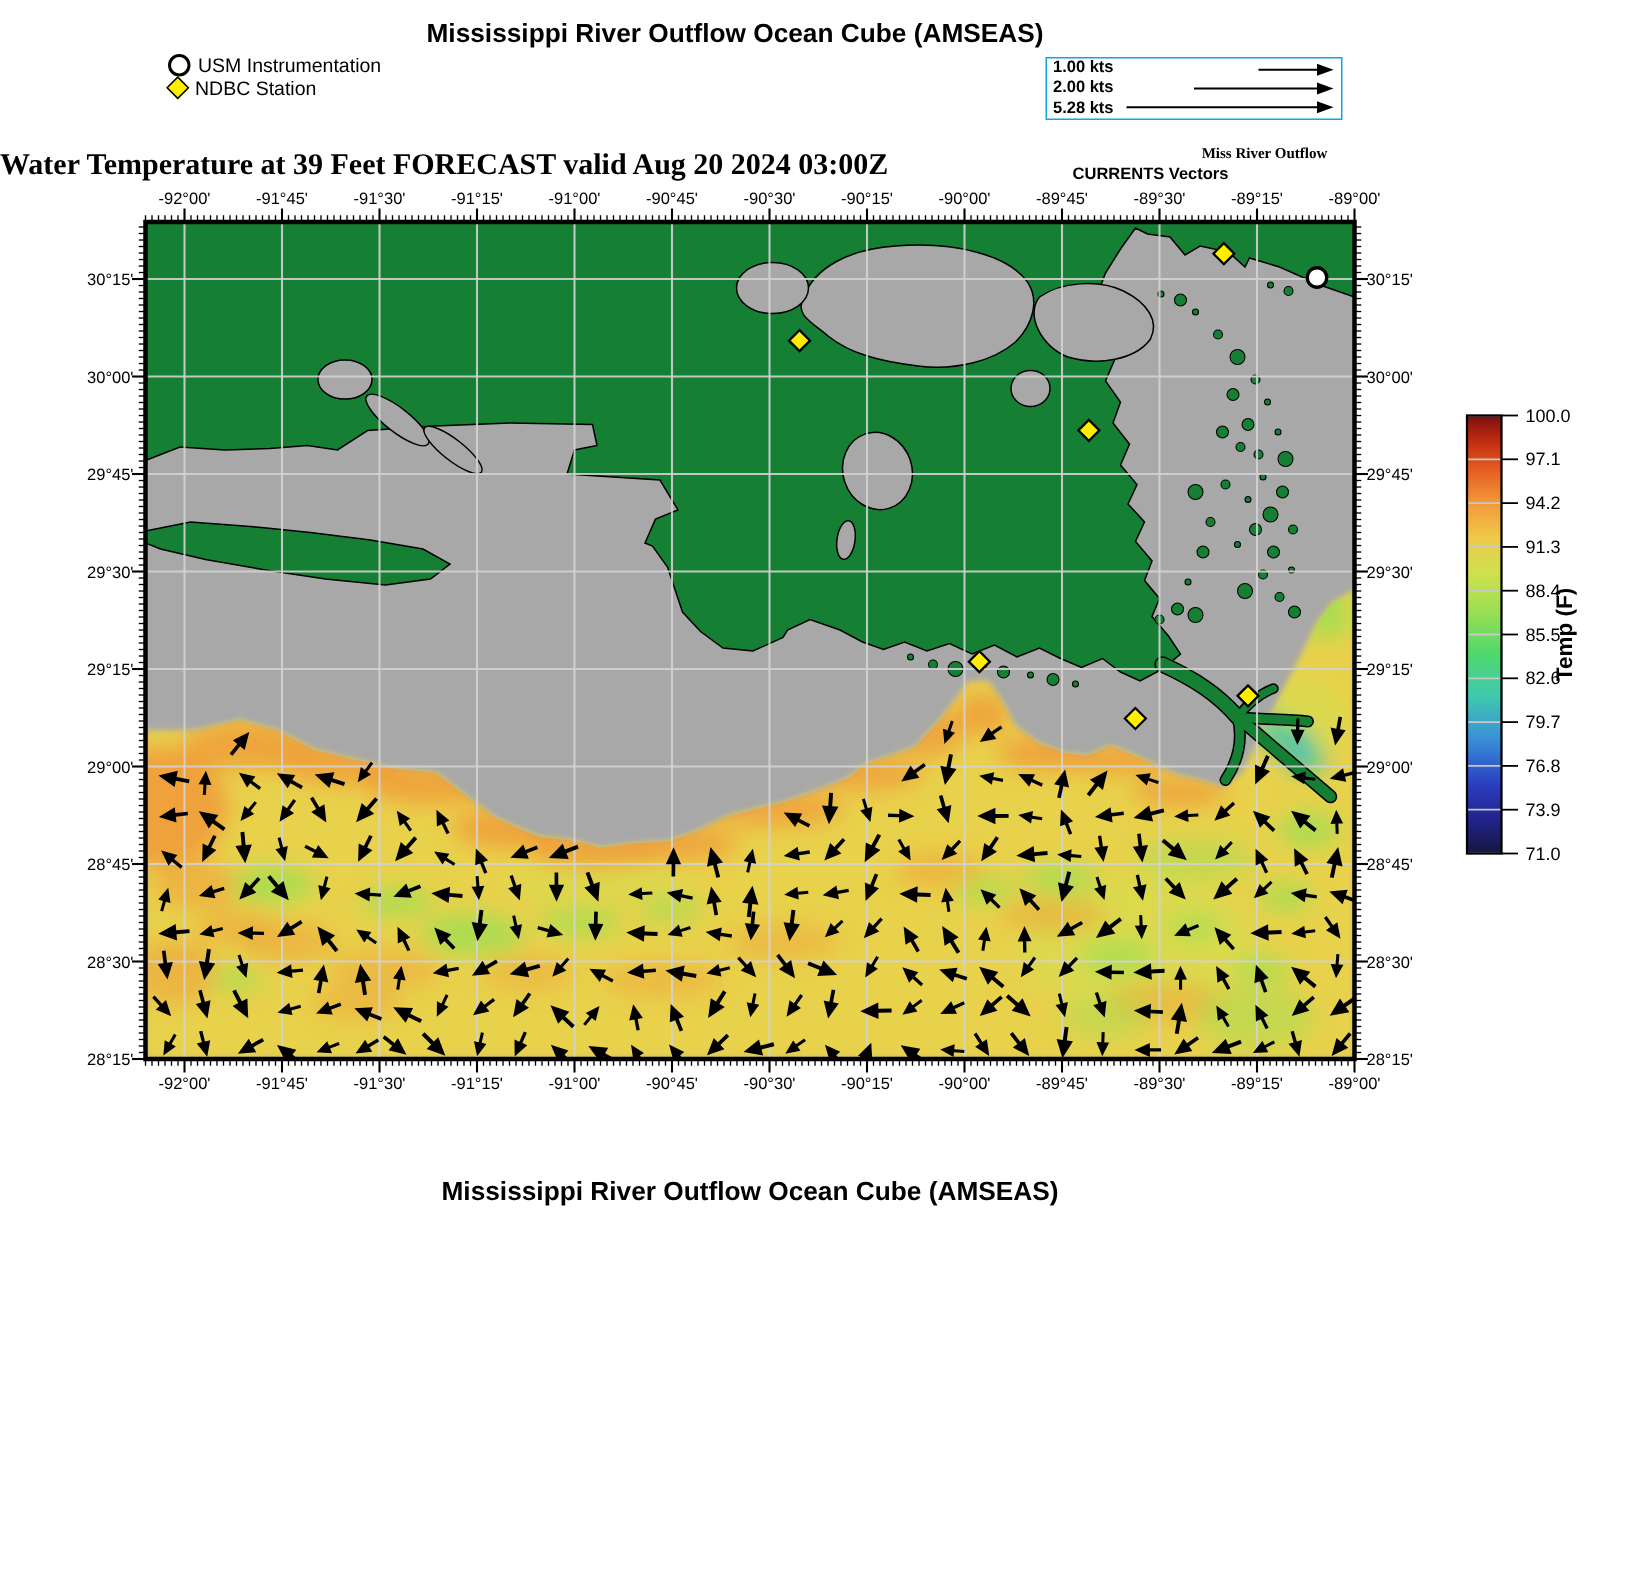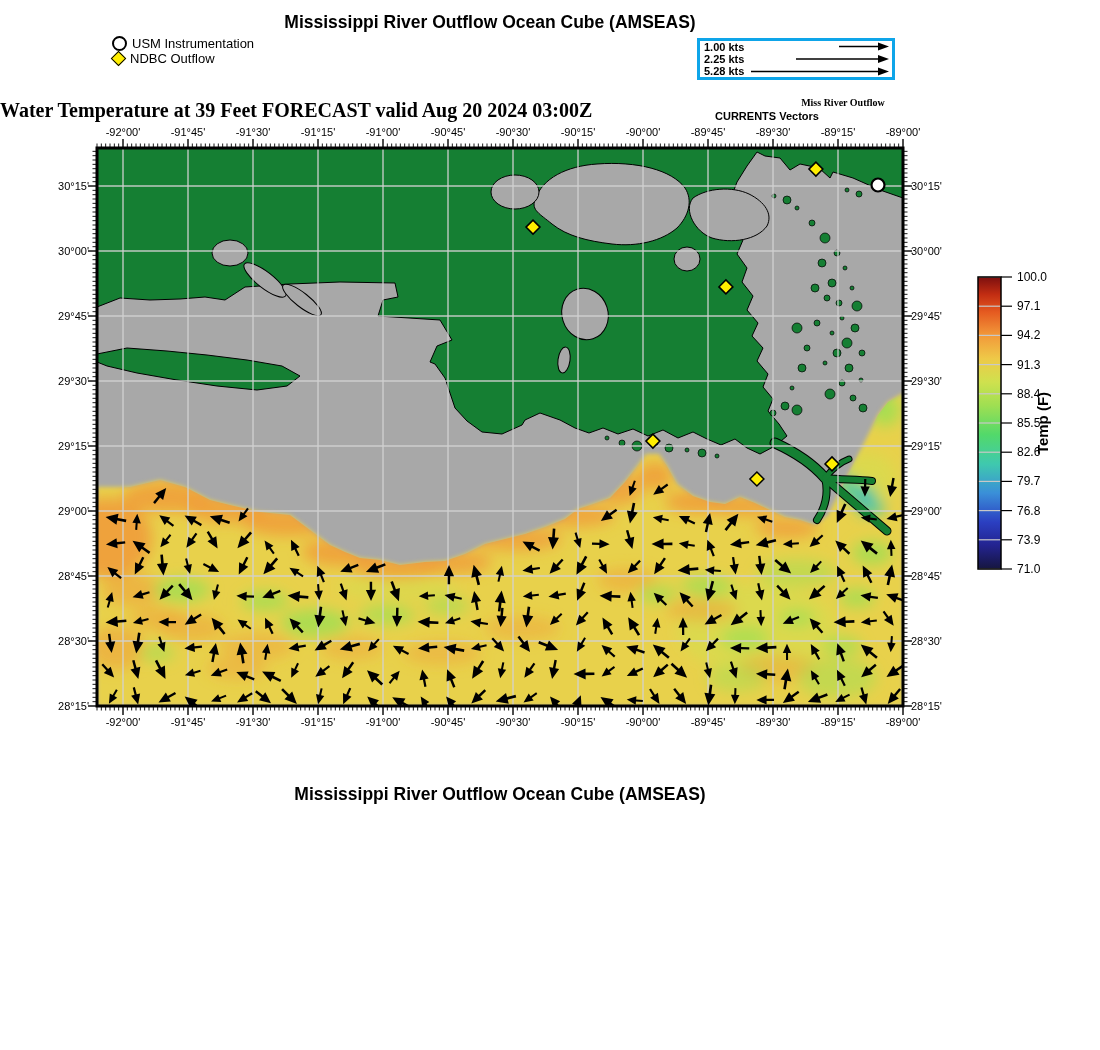--- a/index.html
+++ b/index.html
@@ -13,21 +13,21 @@
   #subtitle{left:0;top:99px;width:1000px;text-align:left;font-size:20px;font-weight:bold;
             font-family:"Liberation Serif",serif;}
   #region-label{left:783px;top:97px;width:120px;text-align:center;font-size:10px;font-weight:bold;
             font-family:Liberation Serif, serif;}
   #marker-legend{left:112px;top:36px;}
   .leg-row{display:flex;align-items:center;height:15px;font-size:13px;font-weight:normal;}
   .leg-circle{width:11px;height:11px;border:2.2px solid #000;border-radius:50%;background:#fff;
               margin-right:5px;flex:0 0 auto;}
   .leg-diamond{width:9px;height:9px;border:1.8px solid #000;background:#ffee00;transform:rotate(45deg);
               margin:1px 6px 1px 1px;flex:0 0 auto;}
-  #vector-box{left:697px;top:38px;width:198px;height:42px;border:3px solid #0ea5e9;box-sizing:border-box;
+  #vector-box{left:697px;top:38px;width:198px;height:42px;border:1px solid #0ea5e9;box-sizing:border-box;
               display:flex;flex-direction:column;justify-content:space-around;padding-left:4px;}
   .kts-label{font-size:11px;font-weight:bold;line-height:11px;}
   #vector-caption{left:697px;top:83px;width:140px;text-align:center;font-size:11px;font-weight:bold;margin-top:27px;}
 </style>
 </head>
 <body>
 
 <div id="page">
 
   <svg id="plot" width="1100" height="830">
@@ -1192,27 +1192,27 @@
 
   <div id="main-title" class="abs">Mississippi River Outflow Ocean Cube (AMSEAS)</div>
 
   <div id="marker-legend" class="abs">
     <div class="leg-row">
       <span class="leg-circle"></span>
       <span>USM Instrumentation</span>
     </div>
     <div class="leg-row">
       <span class="leg-diamond"></span>
-      <span>NDBC Outflow</span>
+      <span>NDBC Station</span>
     </div>
   </div>
 
   <div id="vector-box" class="abs">
     <div class="kts-label">1.00 kts</div>
-    <div class="kts-label">2.25 kts</div>
+    <div class="kts-label">2.00 kts</div>
     <div class="kts-label">5.28 kts</div>
   </div>
   <div id="vector-caption" class="abs">CURRENTS Vectors</div>
 
   <div id="subtitle" class="abs">Water Temperature at 39 Feet FORECAST valid Aug 20 2024 03:00Z</div>
   <div id="region-label" class="abs">Miss River Outflow</div>
 
   <div id="footer-title" class="abs">Mississippi River Outflow Ocean Cube (AMSEAS)</div>
 
 </div>

